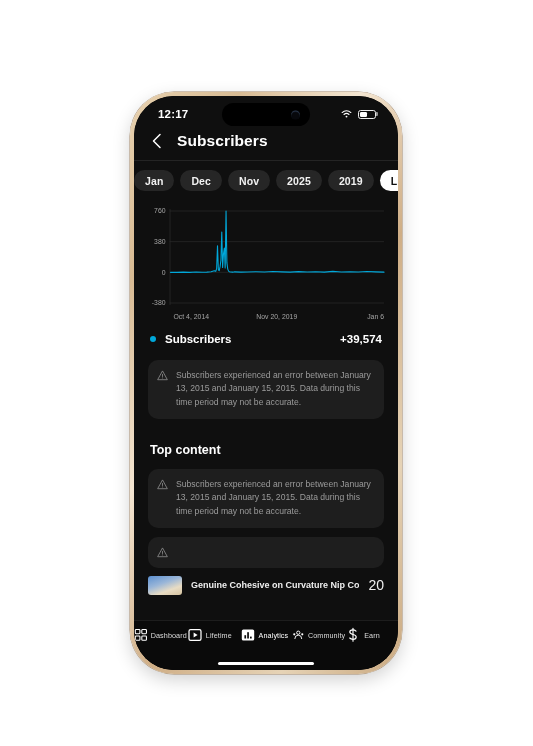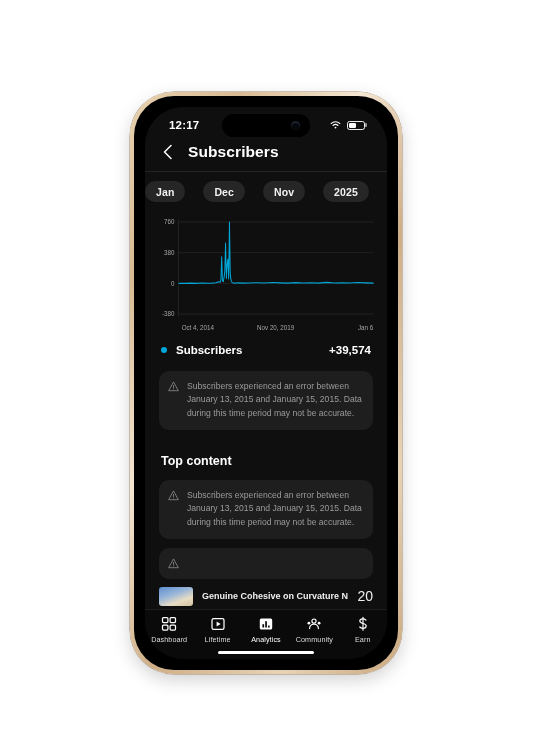--- a/index.html
+++ b/index.html
@@ -16,21 +16,21 @@
     position:absolute; left:130px; top:92px;
     width:272px; height:582px;
     border-radius:44px;
     background:linear-gradient(120deg,#e8d2b0 0%,#d8bb94 18%,#f4e6d2 38%,#cfae86 58%,#e6d3b6 80%,#c9a87f 100%);
     padding:4px;
     box-shadow:0 0 0 0.5px rgba(160,130,95,.9), 0 6px 18px rgba(0,0,0,.18);
   }
   .device-inner{
     position:relative; width:100%; height:100%;
     border-radius:40px; background:#000;
-    padding:11px; overflow:hidden;
+    padding:0; overflow:hidden;
   }
   .screen{
     position:relative; width:100%; height:100%;
     border-radius:38px; background:#0f0f0f;
     overflow:hidden;
   }
 
   
   .statusbar{
     position:relative; height:30px; width:100%;
@@ -66,21 +66,21 @@
     border-bottom:1px solid #242424;
   }
   .back-ico{ width:14px; height:18px; flex:0 0 auto; display:block; }
   .nav-title{ color:#fff; font-size:15.5px; font-weight:bold; letter-spacing:.1px; }
 
   
   .body{ position:relative; height:calc(100% - 30px - 38px - 50px); overflow:hidden; }
 
   
   .chips{
-    display:flex; align-items:center; gap:18px;
+    display:flex; align-items:center; gap:6px;
     padding:9px 9px 8px 10px; overflow:hidden;
   }
   .chip{
     flex:0 0 auto; height:21px; padding:0 11px;
     border-radius:11px; background:#262626; color:#f1f1f1;
     font-size:10.5px; font-weight:bold; letter-spacing:.1px;
     display:flex; align-items:center; justify-content:center;
     white-space:nowrap;
   }
   .chip.first{ margin-left:-10px; }
@@ -129,21 +129,21 @@
   .content-num{ color:#efefef; font-size:14px; font-weight:normal; }
 
   
   .tabbar{
     position:absolute; left:0; bottom:0; width:100%; height:50px;
     background:#0a0a0a; border-top:1px solid #1d1d1d;
     display:flex; align-items:flex-start; justify-content:space-around;
     padding-top:6px;
   }
   .tab{
-    display:flex; flex-direction:column; align-items:center; gap:3px;
+    display:flex; flex-direction:row; align-items:center; gap:3px;
     width:20%;
   }
   .tab svg{ width:16px; height:16px; display:block; }
   .tab-lbl{ font-size:7.2px; color:#dcdcdc; letter-spacing:.1px; }
   .tab.active .tab-lbl{ color:#fff; }
   .home-ind{
     position:absolute; left:50%; bottom:5px; transform:translateX(-50%);
     width:96px; height:3.4px; border-radius:2px; background:#fff;
   }
 </style>

